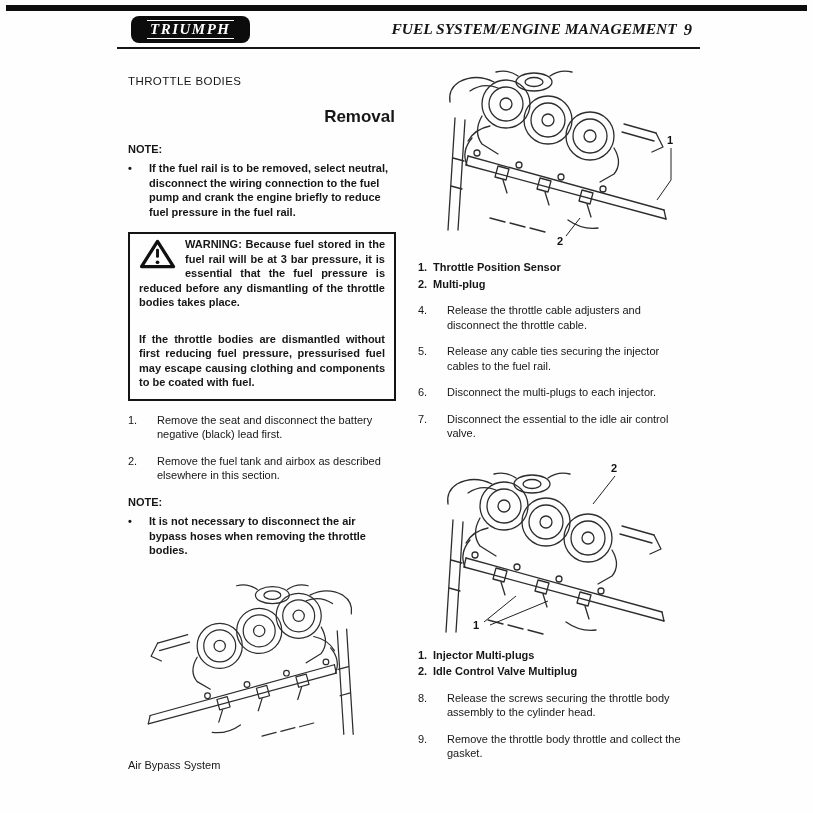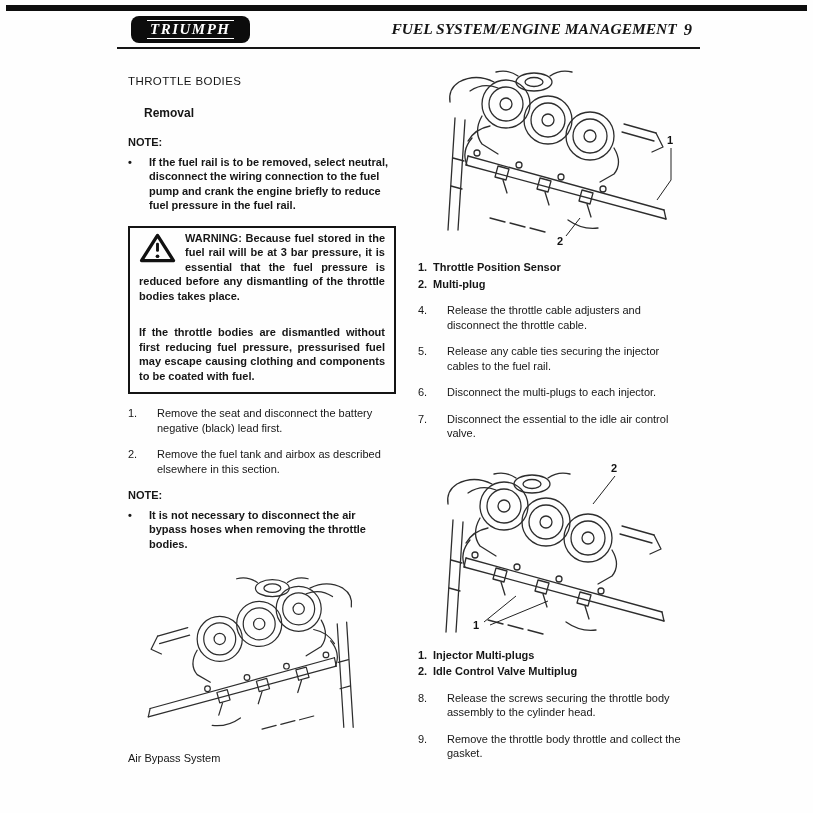--- a/index.html
+++ b/index.html
@@ -11,21 +11,21 @@
   .logo-text{font-family:"Liberation Serif","DejaVu Serif",serif;font-style:italic;font-weight:bold;
              font-size:15px;letter-spacing:1.5px;border-top:1px solid #fff;border-bottom:1px solid #fff;padding:1px 3px;display:inline-block;}
   .header-title{font-family:"Liberation Serif","DejaVu Serif",serif;font-style:italic;font-weight:bold;
                 font-size:15.5px;display:flex;align-items:flex-start;gap:7px;}
   .pn{font-size:16.5px;}
   .header-rule{position:absolute;top:47px;left:117px;right:113px;height:2px;background:#161616;}
   .col{position:absolute;font-size:11px;line-height:1.32;}
   .col-left{left:128px;top:74px;width:268px;}
   .col-right{left:418px;top:56px;width:276px;}
   .h1{font-size:11.5px;font-weight:normal;letter-spacing:.4px;margin:0 0 17px;}
-  .h2{font-size:12px;font-weight:bold;margin:0 16px 13px;}
+  .h2{font-size:17px;font-weight:bold;margin:0 1px 13px;text-align:right;}
   .note-label{font-weight:bold;margin:11px 0 5px;}
   .note{display:flex;font-weight:bold;margin:0 0 11px;}
   .note .bullet{width:21px;flex:none;}
   .note .txt{flex:1;}
   .step{display:flex;margin:12px 0;}
   .step .num{width:29px;flex:none;}
   .step .txt{flex:1;}
   .warning-box{border:2px solid #141414;padding:3px 9px 9px;font-weight:bold;text-align:justify;margin:13px 0 2px;}
   .warn-tri{float:left;width:37px;height:31px;margin:1px 9px 2px 0;}
   .warn-p{margin:0;}

